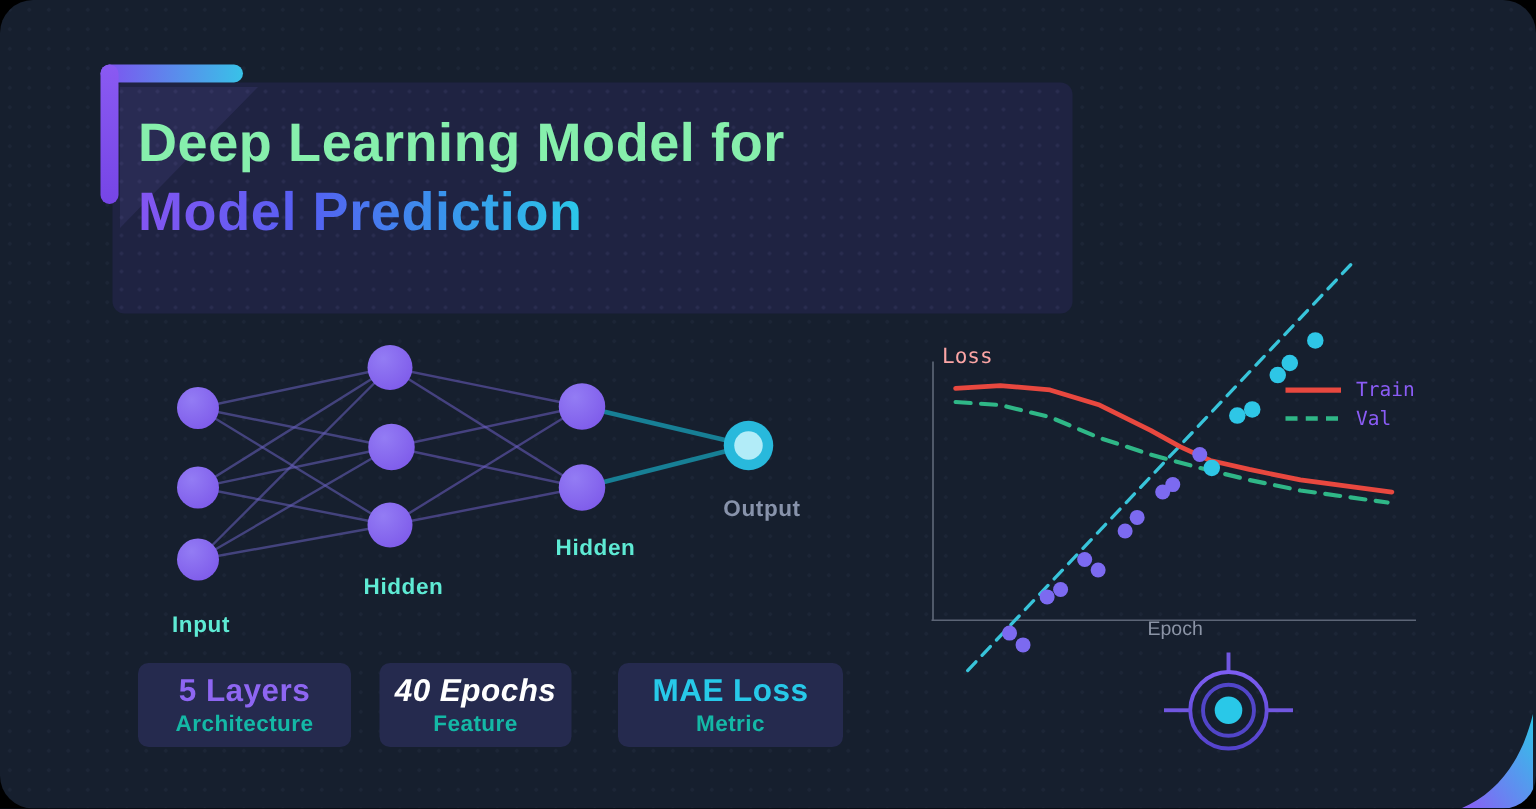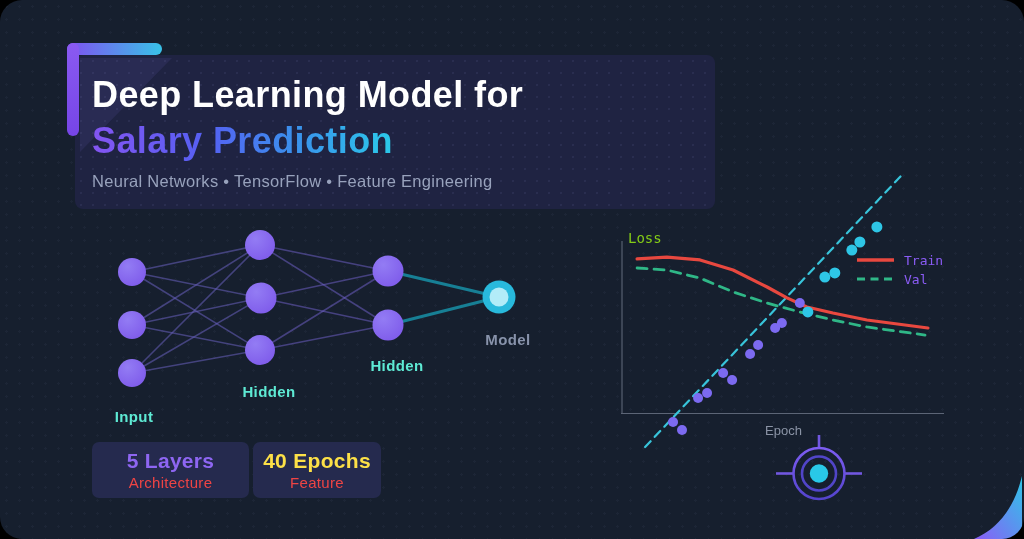--- a/index.html
+++ b/index.html
@@ -16,47 +16,47 @@
   .header-panel {
     position:absolute; left:75px; top:55px; width:640px; height:154px;
     background:#1f2342; border-radius:8px;
   }
   .header-panel::before {
     content:""; position:absolute; inset:0; border-radius:8px;
     background-image:radial-gradient(rgba(150,150,220,0.09) 1px, transparent 1.3px);
     background-size:12px 12px;
   }
   .abs { position:absolute; }
-  .title1 { left:92px; top:74px; font-size:36px; font-weight:700; color:#ffffff; letter-spacing:0.4px; white-space:nowrap; }
+  .title1 { left:92px; top:74px; font-size:36px; font-weight:700; color:#86efac; letter-spacing:0.4px; white-space:nowrap; }
   .title2 {
     left:92px; top:120px; font-size:36px; font-weight:700; letter-spacing:0.4px; white-space:nowrap;
     background:linear-gradient(90deg,#8455f2 0%,#5560f2 38%,#3a92ec 68%,#2bc9e9 100%);
     -webkit-background-clip:text; background-clip:text; color:transparent;
   }
   .subtitle { left:92px; top:172px; font-size:16.5px; color:#98a2bc; letter-spacing:0.3px; white-space:nowrap; }
   .nn-label { transform:translateX(-50%); font-size:15px; font-weight:700; color:#5eead4; letter-spacing:0.4px; white-space:nowrap; }
   .nn-label.output { color:#8893ab; }
-  .chart-label { font-family:"DejaVu Sans Mono","Liberation Mono",monospace; color:#84cc16; white-space:nowrap; }
+  .chart-label { font-family:"DejaVu Sans Mono","Liberation Mono",monospace; color:#fca5a5; white-space:nowrap; }
   .loss-label { left:628px; top:230px; font-size:14px; }
-  .epoch-label { left:765px; top:423px; font-size:13px; font-family:"Liberation Sans",sans-serif; color:#8b94a6; }
+  .epoch-label { left:765px; top:411px; font-size:13px; font-family:"Liberation Sans",sans-serif; color:#8b94a6; }
   .legend-label { font-size:13px; color:#8b5cf6; }
   .legend-train { left:904px; top:253px; }
   .legend-val { left:904px; top:272px; }
   .stat-card {
     position:absolute; top:442px; height:56px; background:#252a4e; border-radius:7px;
     display:flex; flex-direction:column; align-items:center; justify-content:center; gap:1px;
   }
-  .card-0 { left:92px; width:157px; }
+  .card-0 { left:92px; width:142px; }
   .card-1 { left:253px; width:128px; }
   .card-2 { left:412px; width:150px; }
   .stat-value { font-size:21px; font-weight:700; letter-spacing:0.3px; }
   .card-0 .stat-value { color:#8e66f2; }
-  .card-1 .stat-value { color:#fde047; }
+  .card-1 .stat-value { color:#ffffff;font-style:italic; }
   .card-2 .stat-value { color:#27c9e9; }
-  .stat-label { font-size:15px; font-weight:400; color:#ef4444; letter-spacing:0.3px; }
+  .stat-label { font-size:15px; font-weight:700; color:#14b8a6; letter-spacing:0.3px; }
   svg.scene { position:absolute; left:0; top:0; pointer-events:none; }
 </style>
 </head>
 <body>
 
 <div class="page">
 
   <div class="header-panel"></div>
 
   <svg class="scene" width="1024" height="539" viewBox="0 0 1024 539">
@@ -165,35 +165,38 @@
       <line x1="819" y1="435" x2="819" y2="449" stroke="#7157e0"></line>
       <line x1="776" y1="473.5" x2="793" y2="473.5" stroke="#7157e0"></line>
       <line x1="845" y1="473.5" x2="862" y2="473.5" stroke="#7157e0"></line>
       <circle cx="819" cy="473.5" r="25.5" stroke="url(#gRing)"></circle>
       <circle cx="819" cy="473.5" r="17" stroke="#5145c8"></circle>
       <circle cx="819" cy="473.5" r="9.2" fill="#29c8e8" stroke="none"></circle>
     </g>
   </svg>
 
   <div class="abs title1">Deep Learning Model for</div>
-  <div class="abs title2">Salary Prediction</div>
-  <div class="abs subtitle">Neural Networks • TensorFlow • Feature Engineering</div>
+  <div class="abs title2">Model Prediction</div>
 
   <div class="abs nn-label" style="left:134px; top:408px;">Input</div>
   <div class="abs nn-label" style="left:269px; top:383px;">Hidden</div>
   <div class="abs nn-label" style="left:397px; top:357px;">Hidden</div>
-  <div class="abs nn-label output" style="left:508px; top:331px;">Model</div>
+  <div class="abs nn-label output" style="left:508px; top:331px;">Output</div>
 
   <div class="abs chart-label loss-label">Loss</div>
   <div class="abs chart-label epoch-label">Epoch</div>
   <div class="abs chart-label legend-label legend-train">Train</div>
   <div class="abs chart-label legend-label legend-val">Val</div>
 
   <div class="stat-card card-0">
     <div class="stat-value">5 Layers</div>
     <div class="stat-label">Architecture</div>
   </div>
   <div class="stat-card card-1">
     <div class="stat-value">40 Epochs</div>
     <div class="stat-label">Feature</div>
   </div>
+  <div class="stat-card card-2">
+    <div class="stat-value">MAE Loss</div>
+    <div class="stat-label">Metric</div>
+  </div>
 
 </div>
 
 </body></html>

